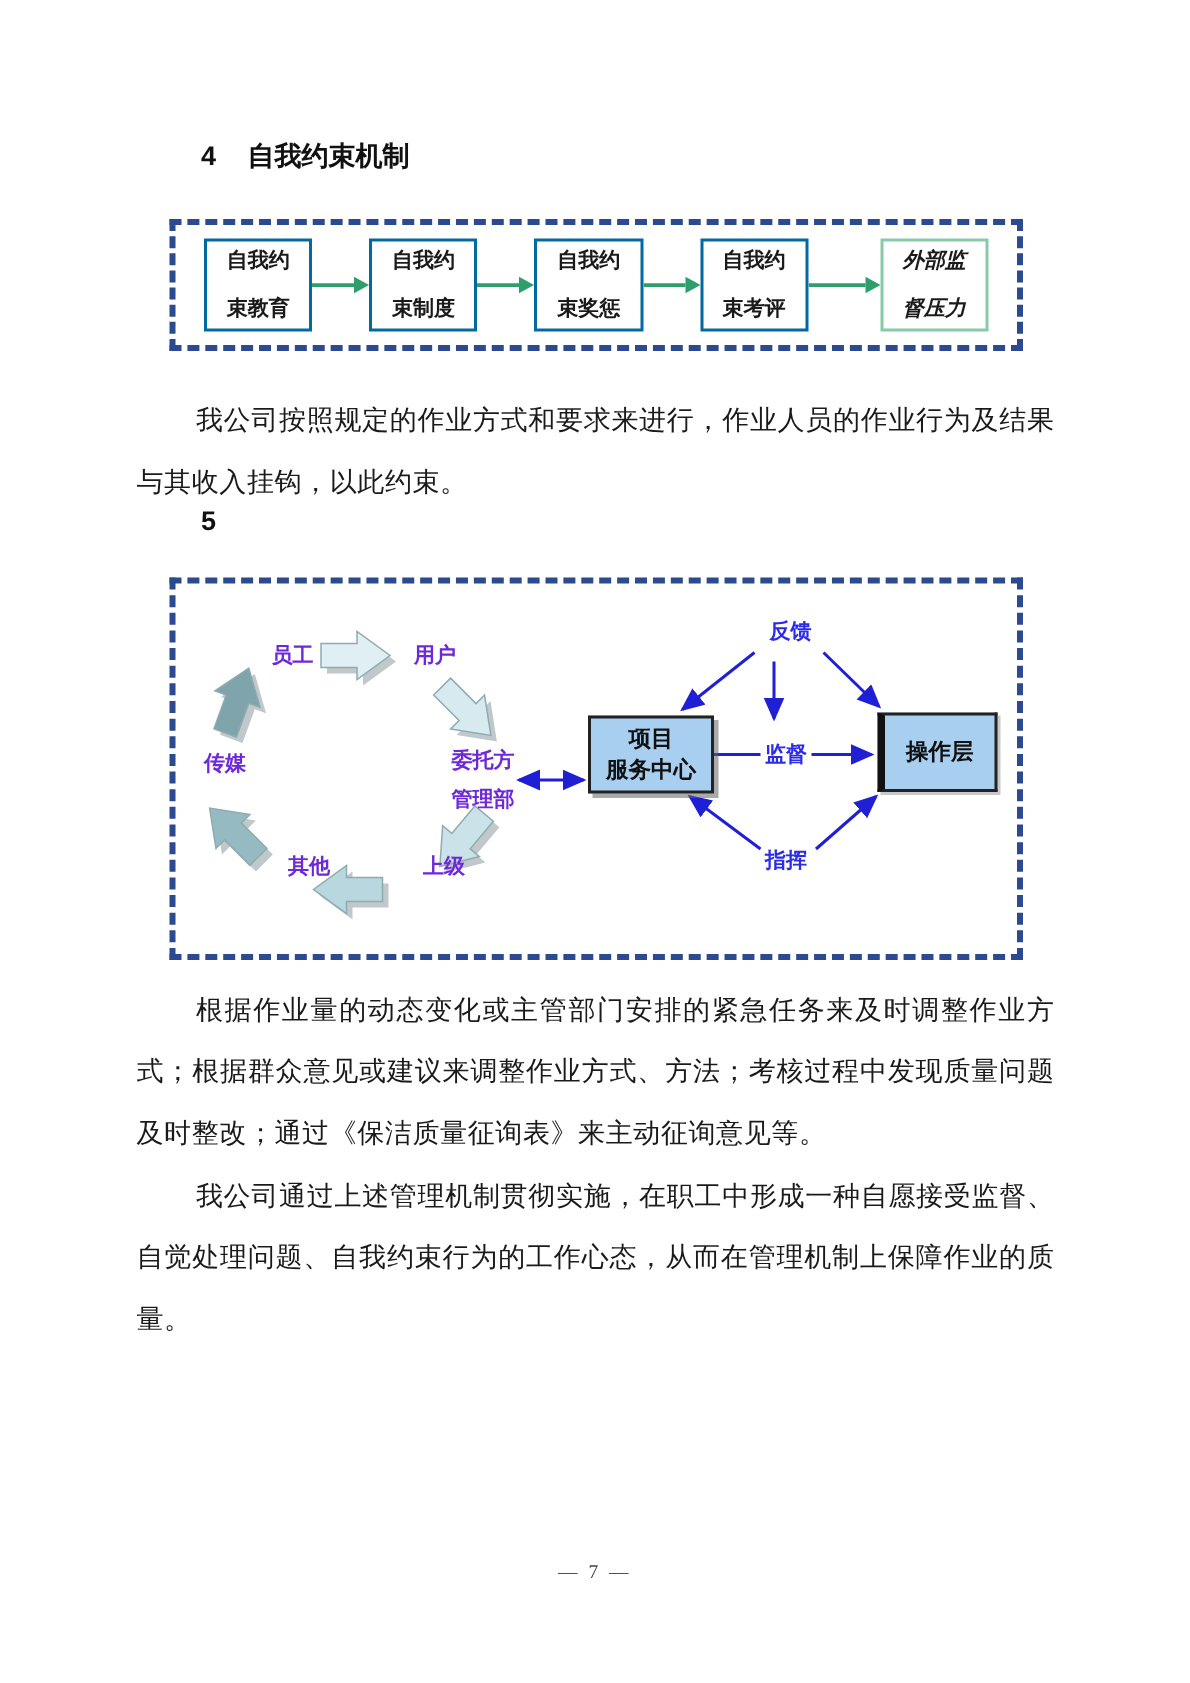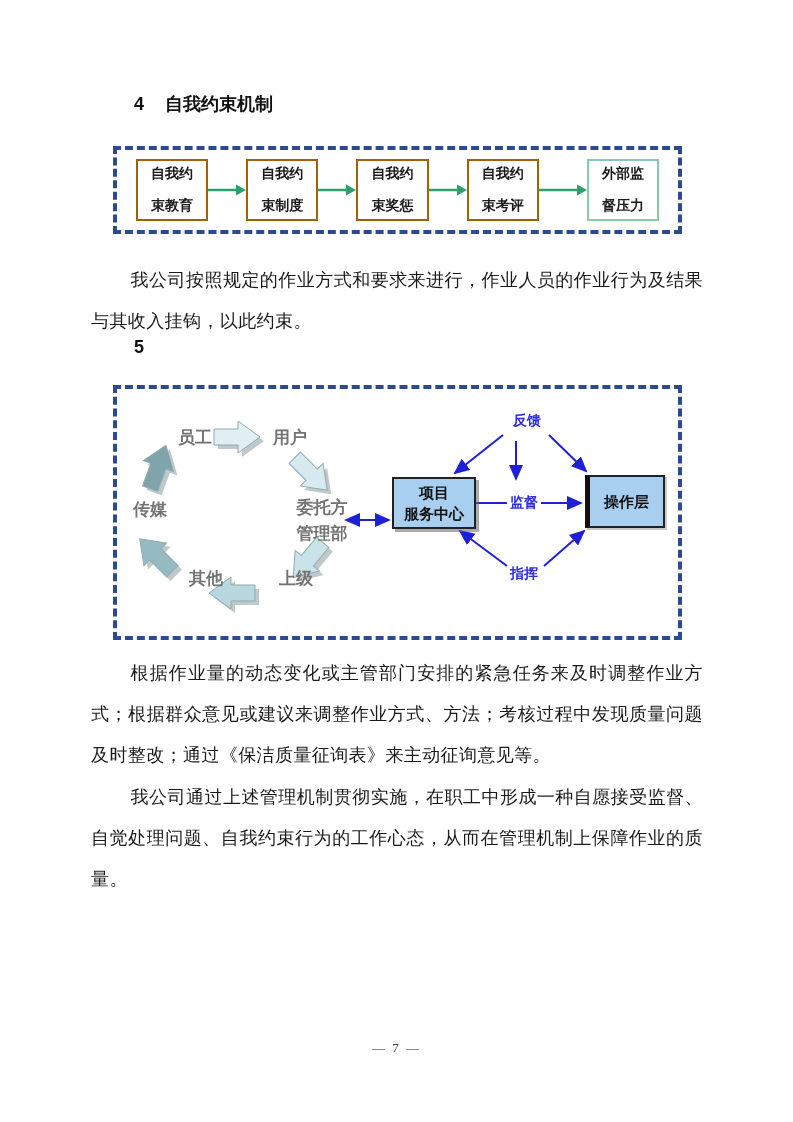--- a/index.html
+++ b/index.html
@@ -13,38 +13,38 @@
   .h5{top:337px}
 
   
   .frame{position:absolute;left:113px;width:569px;border:4px dashed #2B4A8F;
          background:#fff;box-sizing:border-box;}
   .frame1{top:146px;height:88px;display:flex;align-items:center;
           justify-content:space-between;padding:0 19px;}
   .frame2{top:385px;height:255px;}
 
   
-  .gbox{width:74px;height:62px;background:#fff;border:2px solid #a16207;box-sizing:border-box;
+  .gbox{width:74px;height:62px;background:#fff;border:2px solid #0369a1;box-sizing:border-box;
         display:flex;flex-direction:column;align-items:center;justify-content:center;
         font-family:"Liberation Sans",sans-serif;font-weight:700;font-size:14px;
         line-height:1.55;color:#1a1a1a;text-align:center;gap:10px;}
-  .gbox.light{border-color:#85CBA6;}
+  .gbox.light{border-color:#85CBA6;font-style:italic;}
   .garrow{flex:0 0 auto;}
 
   
   .body{position:absolute;left:91px;width:612px;margin:0;font-size:18px;line-height:41px;
         letter-spacing:.4px;text-align:justify;text-indent:2.2em;color:#1a1a1a;}
   .p1{top:260px}
   .p2{top:653px}
   .p3{top:777px}
 
   
   .d2svg{position:absolute;left:0;top:0;width:100%;height:100%;}
   .cyc{position:absolute;transform:translate(-50%,-50%);white-space:nowrap;
-       font-family:Liberation Serif, serif;font-weight:700;font-size:17px;color:#737373;}
+       font-family:Liberation Serif, serif;font-weight:700;font-size:14px;color:#6d28d9;}
   .blbl{position:absolute;transform:translate(-50%,-50%);white-space:nowrap;
         font-family:Liberation Serif, serif;font-weight:700;font-size:14px;color:#2B2BE8;}
   .bluebox{position:absolute;background:#A8CEF0;border:2px solid #222;box-sizing:border-box;
         display:flex;flex-direction:column;align-items:center;justify-content:center;
         font-family:"Liberation Sans",sans-serif;font-weight:700;font-size:15px;color:#111;
         line-height:1.4;text-align:center;}
   .pbox{left:275px;top:88px;width:84px;height:52px;box-shadow:3px 3px 0 rgba(100,100,100,.55);}
   .obox{left:468px;top:86px;width:80px;height:53px;border-left:5px solid #111;
         box-shadow:2px 2px 0 rgba(120,120,120,.4);}
 

